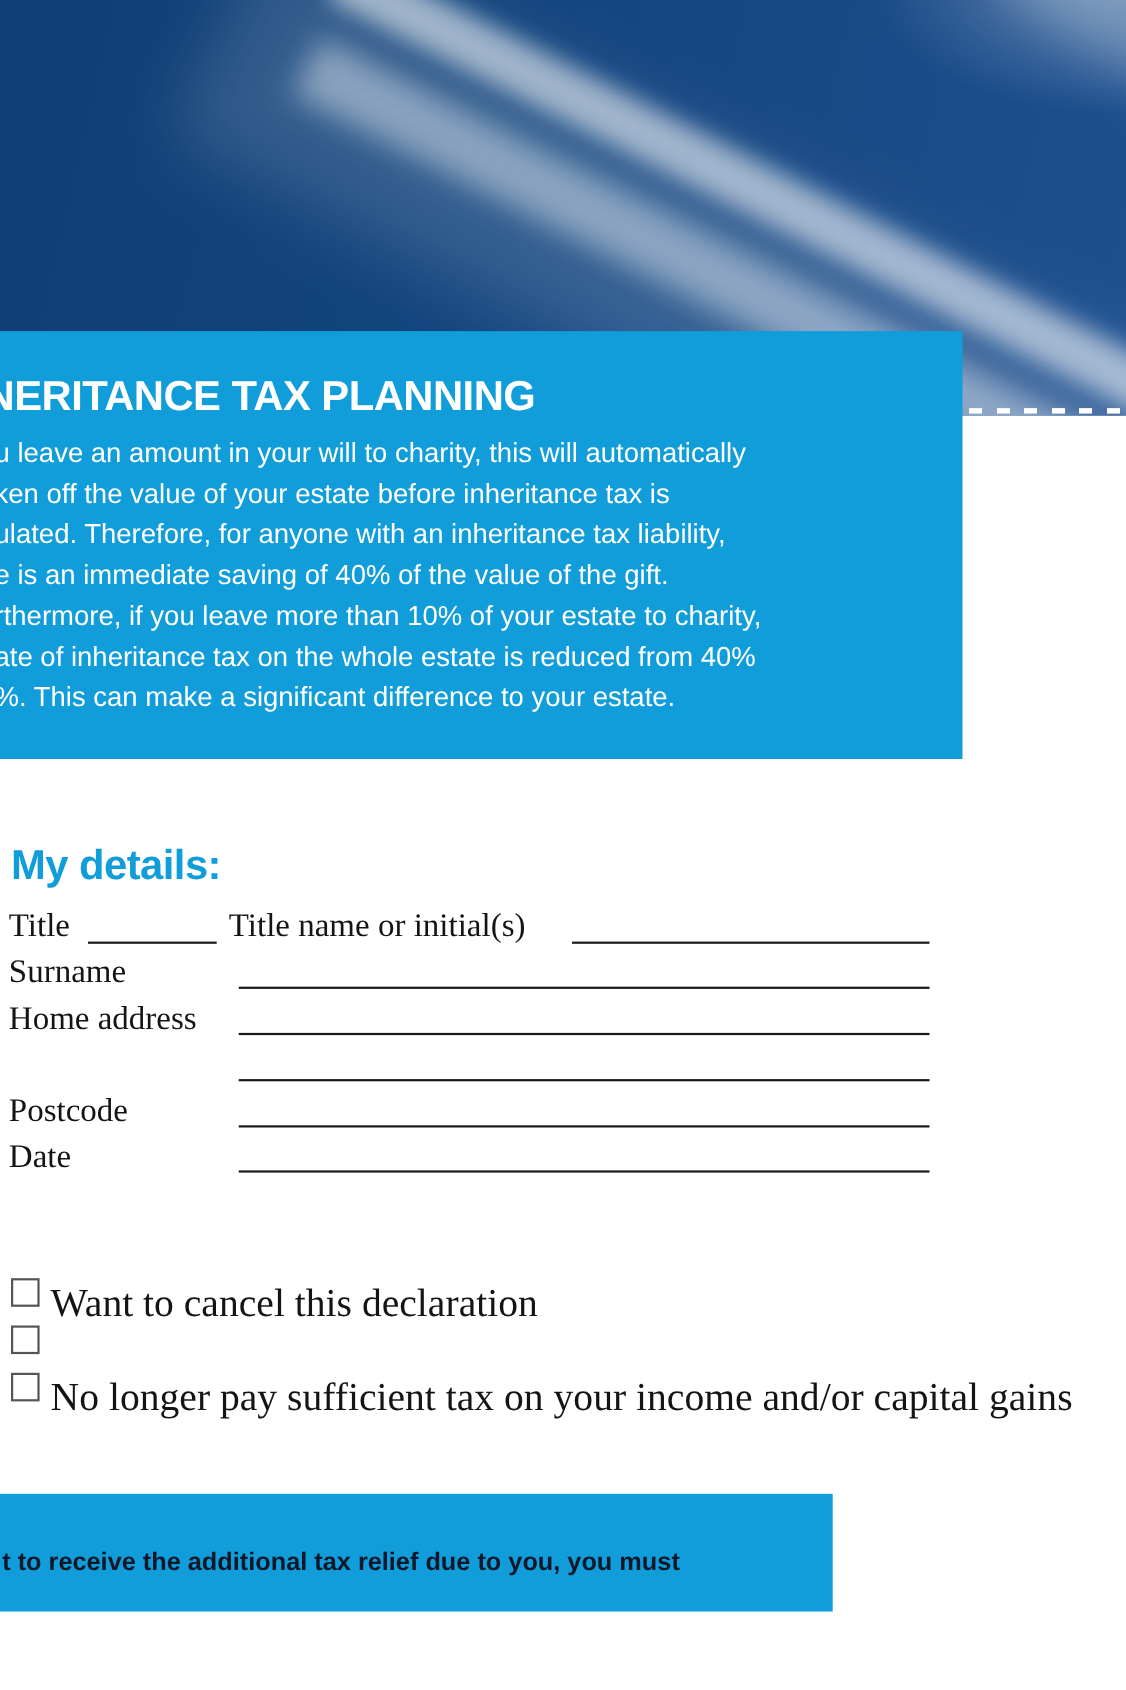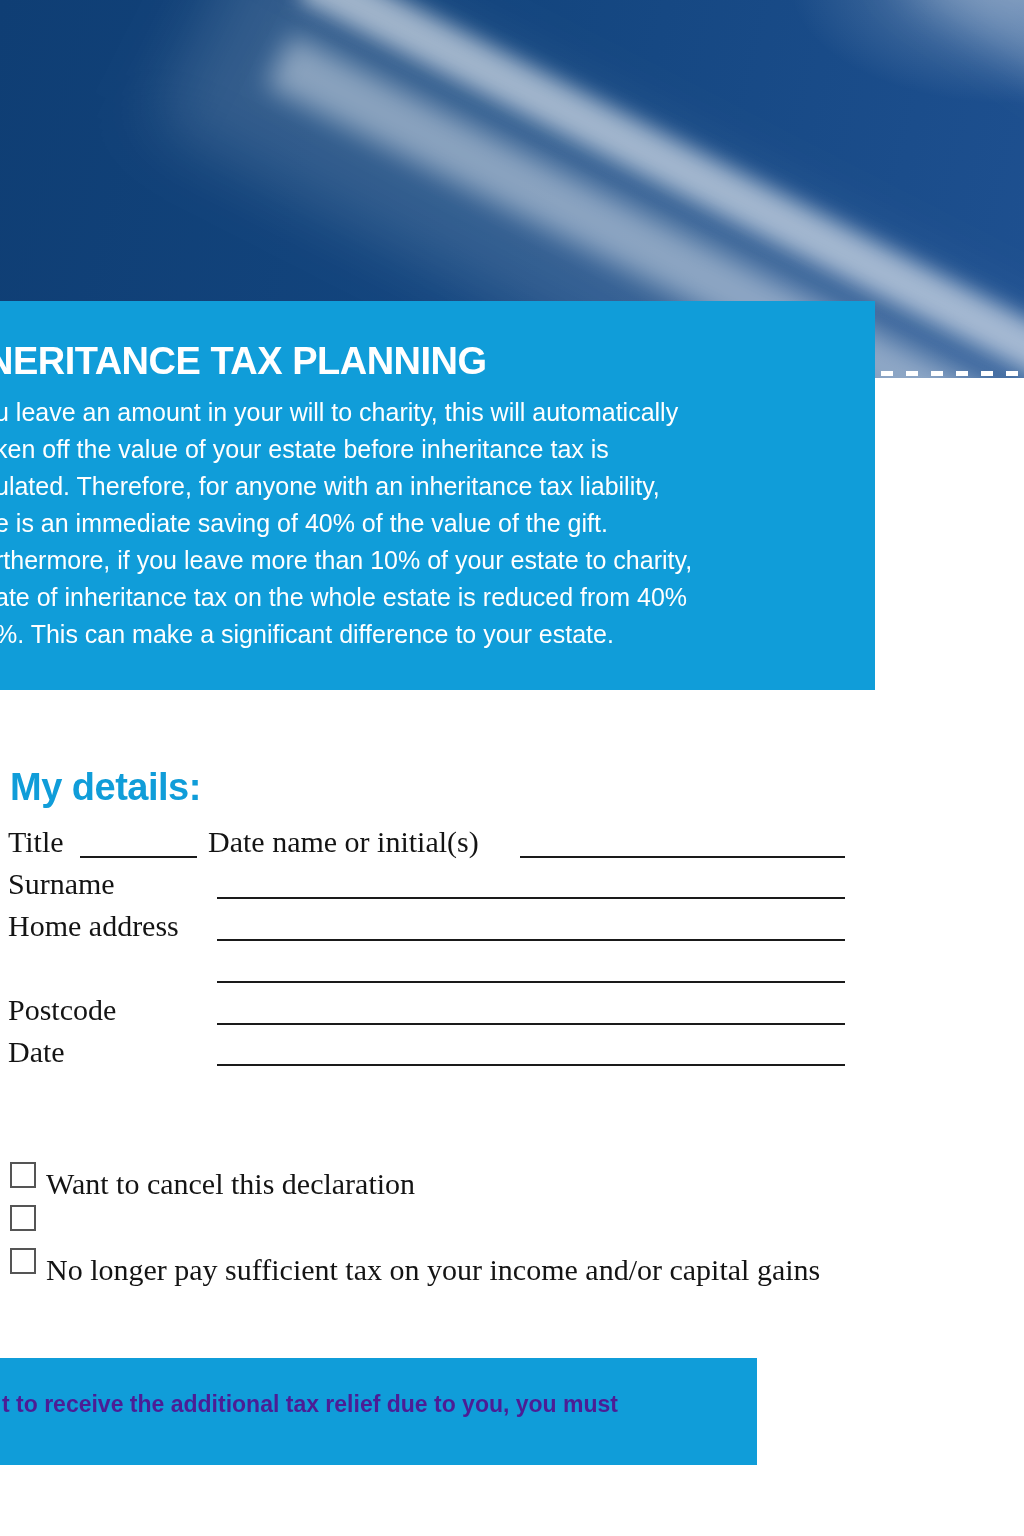--- a/index.html
+++ b/index.html
@@ -30,24 +30,24 @@
   .panel-body div{font-size:25px;line-height:37px;font-weight:500;white-space:nowrap;}
   
   .serif{font-family:"Liberation Serif","DejaVu Serif",serif;color:#141414;}
   .details-heading{position:absolute;left:10px;top:766px;font-size:38px;font-weight:bold;
                    color:#109dd9;letter-spacing:-0.5px;}
   .flabel{position:absolute;font-size:30px;line-height:32px;white-space:nowrap;}
   .fline{position:absolute;height:2px;background:#1a1a1a;}
   .notify{position:absolute;left:8px;top:1097px;font-size:30px;white-space:nowrap;}
   .cbx{position:absolute;left:10px;width:26px;height:26px;border:2px solid #555555;
        background:#ffffff;box-sizing:border-box;}
-  .cbx-label{position:absolute;left:46px;font-size:30px;line-height:32px;white-space:nowrap;}
+  .cbx-label{position:absolute;left:46px;font-size:36px;line-height:32px;white-space:nowrap;}
   
   .footer-note{position:absolute;left:0;top:1358px;width:757px;height:107px;background:#109dd9;
-               color:#4c1d95;overflow:hidden;box-sizing:border-box;padding:28px 10px 0 5px;}
+               color:#0f172a;overflow:hidden;box-sizing:border-box;padding:43px 10px 0 5px;}
   .footer-note div{font-size:23px;line-height:37px;font-weight:bold;white-space:nowrap;margin-left:-3px;}
 </style>
 </head>
 <body>
 
 <div class="page">
 
   <div class="sky">
     <div class="trail trail-haze"></div>
     <div class="trail trail-a"></div>
@@ -67,21 +67,21 @@
       <div>rthermore, if you leave more than 10% of your estate to charity,</div>
       <div>ate of inheritance tax on the whole estate is reduced from 40%</div>
       <div>%. This can make a significant difference to your estate.</div>
     </div>
   </div>
 
   <div class="details-heading">My details:</div>
 
   <div class="flabel serif" style="left:8px;top:826px;text-align:center;">Title</div>
   <div class="fline" style="left:80px;top:856px;width:117px;"></div>
-  <div class="flabel serif" style="left:208px;top:826px;">Date name or initial(s)</div>
+  <div class="flabel serif" style="left:208px;top:826px;">Title name or initial(s)</div>
   <div class="fline" style="left:520px;top:856px;width:325px;"></div>
 
   <div class="flabel serif" style="left:8px;top:868px;">Surname</div>
   <div class="fline" style="left:217px;top:897px;width:628px;"></div>
 
   <div class="flabel serif" style="left:8px;top:910px;">Home address</div>
   <div class="fline" style="left:217px;top:939px;width:628px;"></div>
   <div class="fline" style="left:217px;top:981px;width:628px;"></div>
 
   <div class="flabel serif" style="left:8px;top:994px;">Postcode</div>

